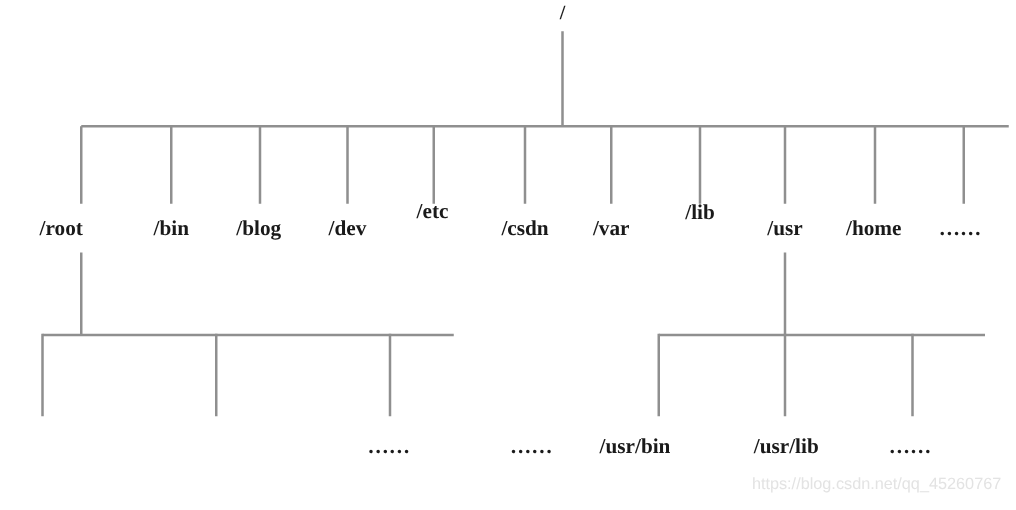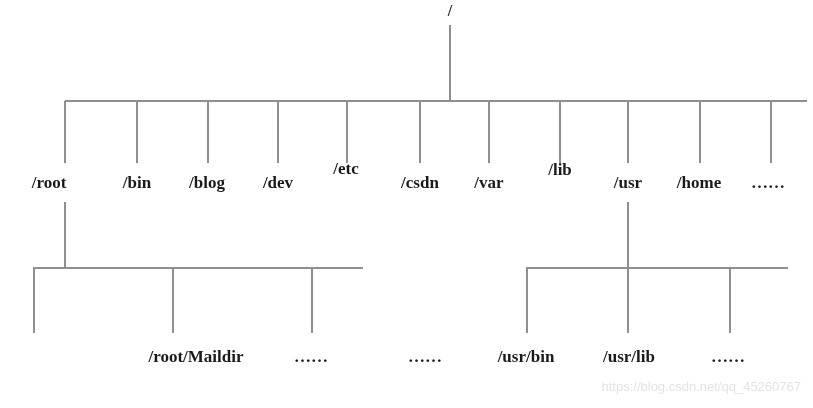--- a/index.html
+++ b/index.html
@@ -76,29 +76,28 @@
   <span class="node" style="left:628px; top:174px">/usr</span>
   <span class="node" style="left:699px; top:174px">/home</span>
   <span class="node" style="left:768px; top:174px">……</span>
 
   <div class="line vline" style="left:64px; top:202px; height:66px"></div>
   <div class="line hline" style="left:34px; top:267px; width:329px"></div>
   <div class="line vline" style="left:33px;  top:267px; height:66px"></div>
   <div class="line vline" style="left:172px; top:267px; height:66px"></div>
   <div class="line vline" style="left:311px; top:267px; height:66px"></div>
 
-  <span class="node" style="left:196px; top:348px">/root/Maildir</span>
   <span class="node" style="left:311px; top:348px">……</span>
   <span class="node" style="left:425px; top:348px">……</span>
 
   <div class="line vline" style="left:627px; top:202px; height:66px"></div>
   <div class="line hline" style="left:527px; top:267px; width:261px"></div>
   <div class="line vline" style="left:526px; top:267px; height:66px"></div>
   <div class="line vline" style="left:627px; top:267px; height:66px"></div>
   <div class="line vline" style="left:729px; top:267px; height:66px"></div>
 
-  <span class="node" style="left:526px; top:348px">/usr/bin</span>
+  <span class="node" style="left:508px; top:348px">/usr/bin</span>
   <span class="node" style="left:629px; top:348px">/usr/lib</span>
   <span class="node" style="left:728px; top:348px">……</span>
 
   <span class="watermark">https://blog.csdn.net/qq_45260767</span>
 
 </div>
 
 </body></html>

